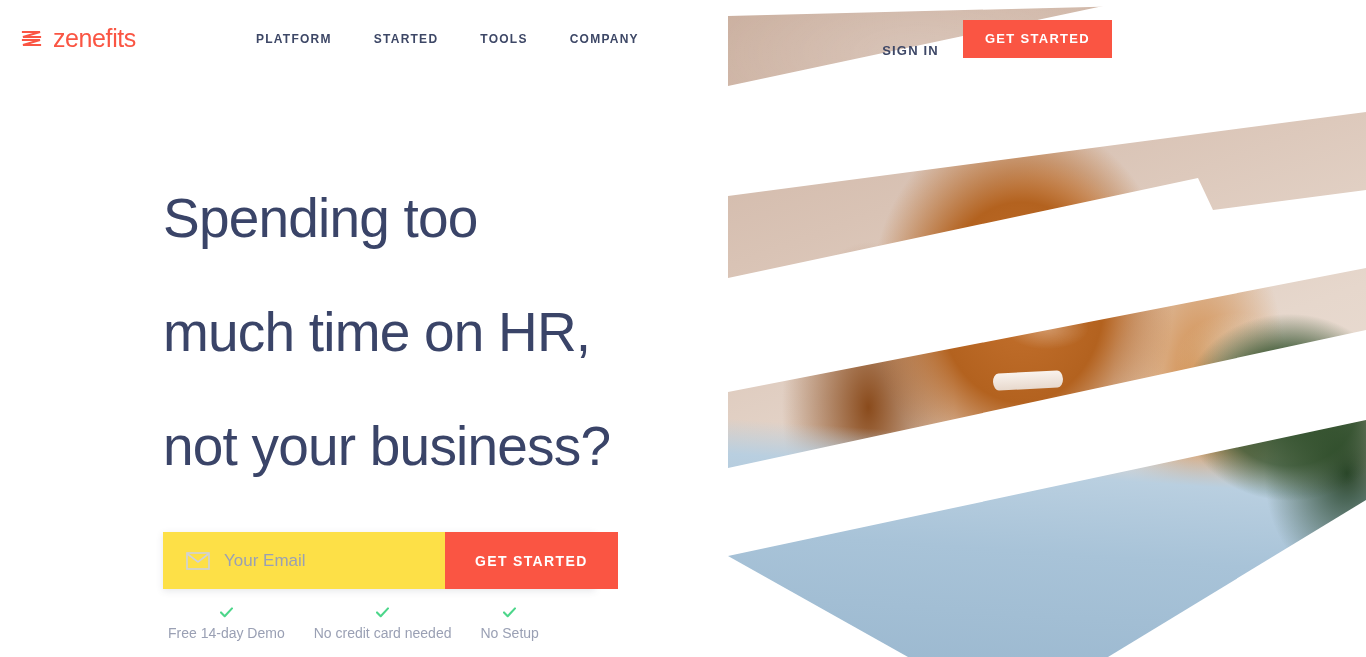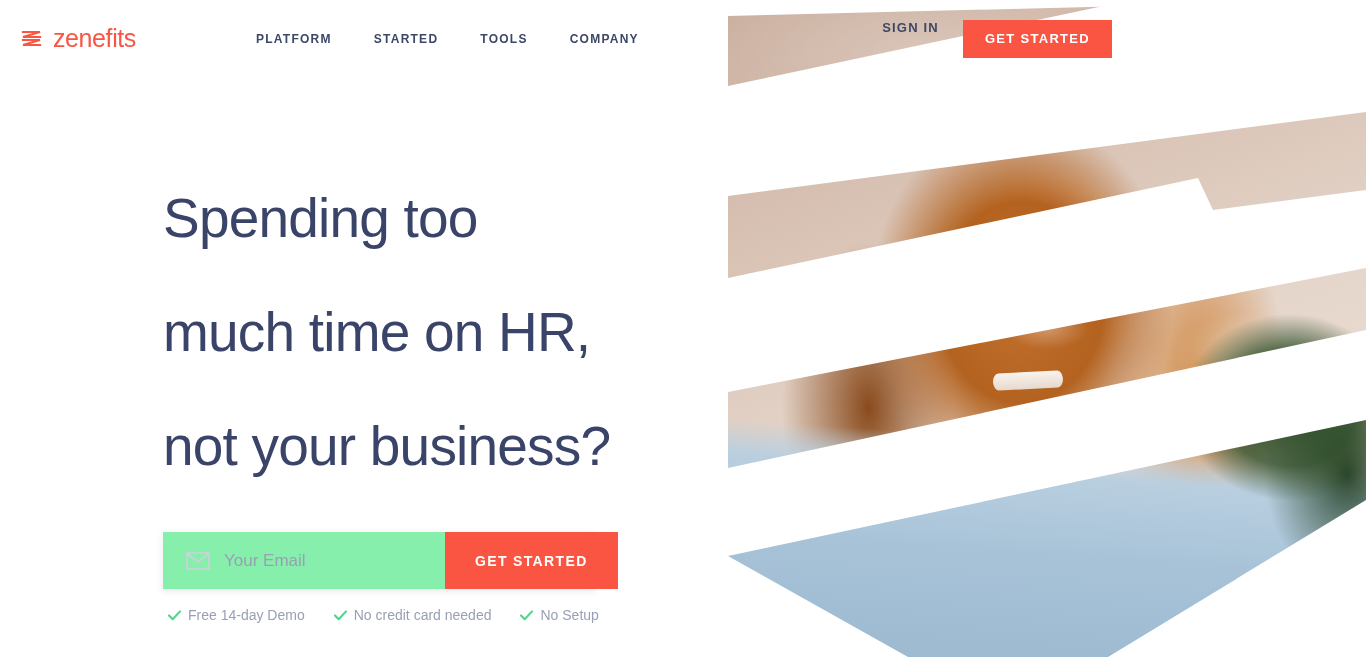--- a/index.html
+++ b/index.html
@@ -87,21 +87,21 @@
     line-height:1; padding-bottom:2px;
   }
 
   .nav { display:flex; align-items:center; gap:42px; }
   .nav-link {
     font-size:12px; font-weight:700; letter-spacing:1.25px;
     color:#3d4766; text-decoration:none; white-space:nowrap;
   }
 
   .header-right {
-    margin-left:auto; display:flex; align-items:flex-start; gap:24px; margin-right:34px;
+    margin-left:auto; display:flex; align-items:flex-end; gap:24px; margin-right:34px;
   }
   .signin {
     font-size:13px; font-weight:700; letter-spacing:1.2px;
     color:#3d4766; text-decoration:none; white-space:nowrap;
   }
   .btn-coral {
     background:#fa5543; color:#fff; border:none;
     font-family:inherit; font-size:13px; font-weight:700; letter-spacing:1.3px;
     padding:0 22px; height:38px; line-height:38px; cursor:pointer;
     white-space:nowrap;
@@ -121,42 +121,42 @@
   .subhead {
     position:absolute; top:447px; left:0; width:440px;
     font-size:19px; line-height:30px; font-weight:400;
     color:#c9cbd8; white-space:pre-line;
   }
 
   .signup-form {
     position:absolute; top:532px; left:0;
     width:432px; height:57px;
     display:flex; align-items:stretch;
-    background:#86efac;
+    background:#fde047;
     box-shadow:0 2px 7px rgba(60,66,95,.13);
   }
   .field-wrap { flex:1; display:flex; align-items:center; gap:14px; padding-left:23px; }
   .mail-icon { width:24px; height:18px; flex:0 0 auto; display:block; }
   .email-input {
     flex:1; border:none; outline:none; background:transparent;
     font-family:inherit; font-size:17px; color:#6b7189;
     height:100%;
   }
   .email-input::placeholder { color:#9aa0b4; opacity:1; }
   .form-btn {
     background:#fa5543; color:#fff; border:none; cursor:pointer;
     font-family:inherit; font-size:14px; font-weight:700; letter-spacing:1.35px;
     padding:0 30px; white-space:nowrap;
   }
 
   .perks {
     position:absolute; top:607px; left:5px;
     display:flex; align-items:center; gap:29px;
   }
-  .perk { display:flex; align-items:center; gap:7px; }
+  .perk { display:flex; align-items:center; gap:7px;flex-direction:column; }
   .check { width:13px; height:11px; flex:0 0 auto; display:block; }
   .perk-text { font-size:14px; color:#9aa0b4; white-space:nowrap; }
 </style>
 </head>
 <body>
 
 <div class="page">
 
   <div class="hero-media">
     <div class="hero-photo">

